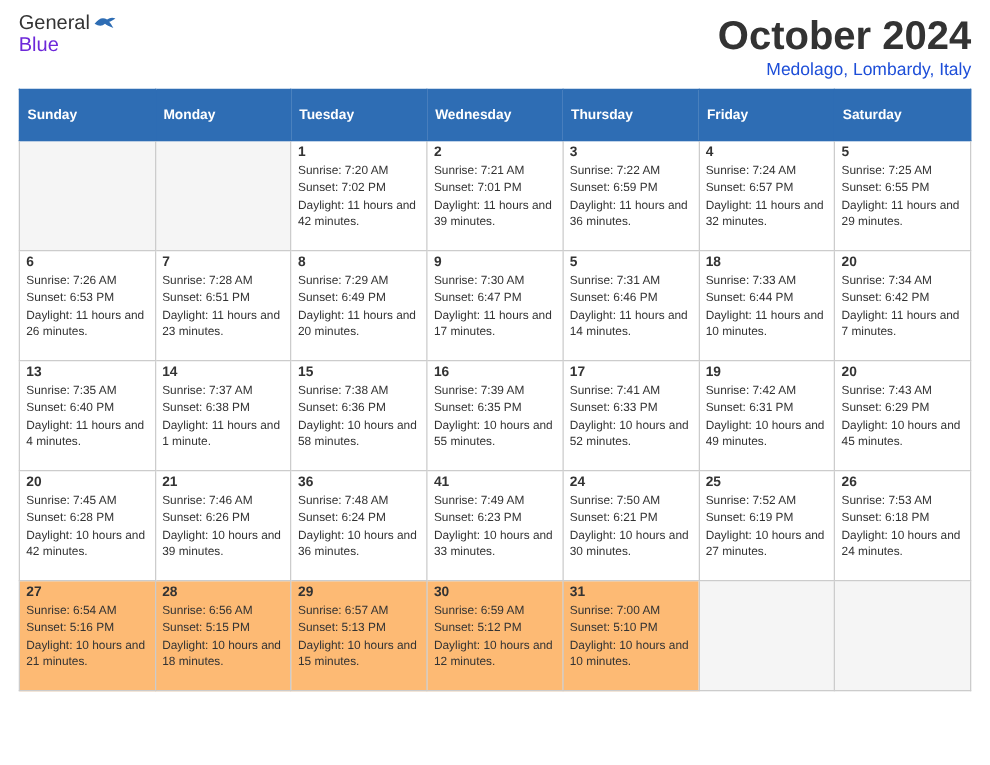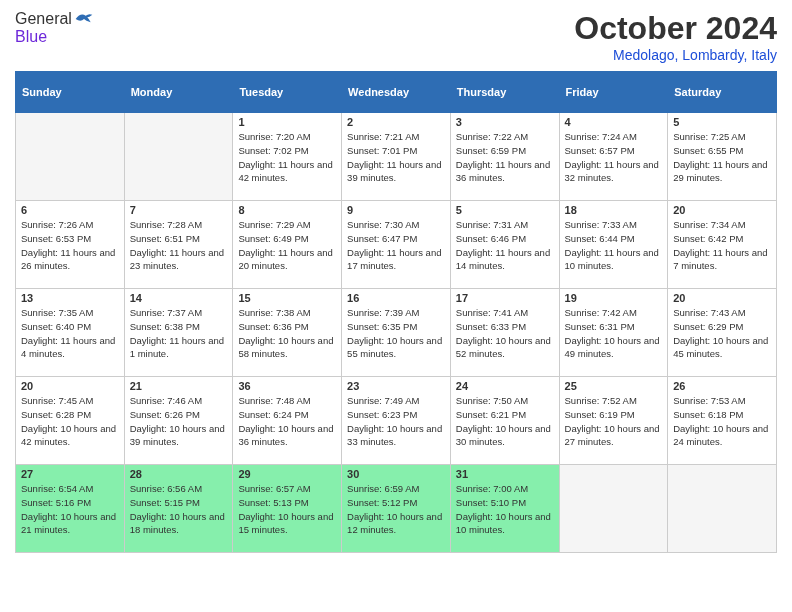--- a/index.html
+++ b/index.html
@@ -72,21 +72,21 @@
       padding: 3px 5px;
       font-size: 9.5px;
       color: #333;
       height: 88px;
       background: #fff;
     }
     .calendar td.empty {
       background: #f5f5f5;
     }
     .calendar td.shaded {
-      background: #86efac;
+      background: #fdba74;
     }
     .day-number {
       font-size: 11px;
       font-weight: bold;
       margin-bottom: 2px;
       display: block;
     }
     .day-info {
       line-height: 1.45;
     }
@@ -220,21 +220,21 @@
           </td>
           <td>
             <span class="day-number">21</span>
             <div class="day-info">Sunrise: 7:46 AM<br>Sunset: 6:26 PM<br>Daylight: 10 hours and 39 minutes.</div>
           </td>
           <td>
             <span class="day-number">36</span>
             <div class="day-info">Sunrise: 7:48 AM<br>Sunset: 6:24 PM<br>Daylight: 10 hours and 36 minutes.</div>
           </td>
           <td>
-            <span class="day-number">23</span>
+            <span class="day-number">41</span>
             <div class="day-info">Sunrise: 7:49 AM<br>Sunset: 6:23 PM<br>Daylight: 10 hours and 33 minutes.</div>
           </td>
           <td>
             <span class="day-number">24</span>
             <div class="day-info">Sunrise: 7:50 AM<br>Sunset: 6:21 PM<br>Daylight: 10 hours and 30 minutes.</div>
           </td>
           <td>
             <span class="day-number">25</span>
             <div class="day-info">Sunrise: 7:52 AM<br>Sunset: 6:19 PM<br>Daylight: 10 hours and 27 minutes.</div>
           </td>

